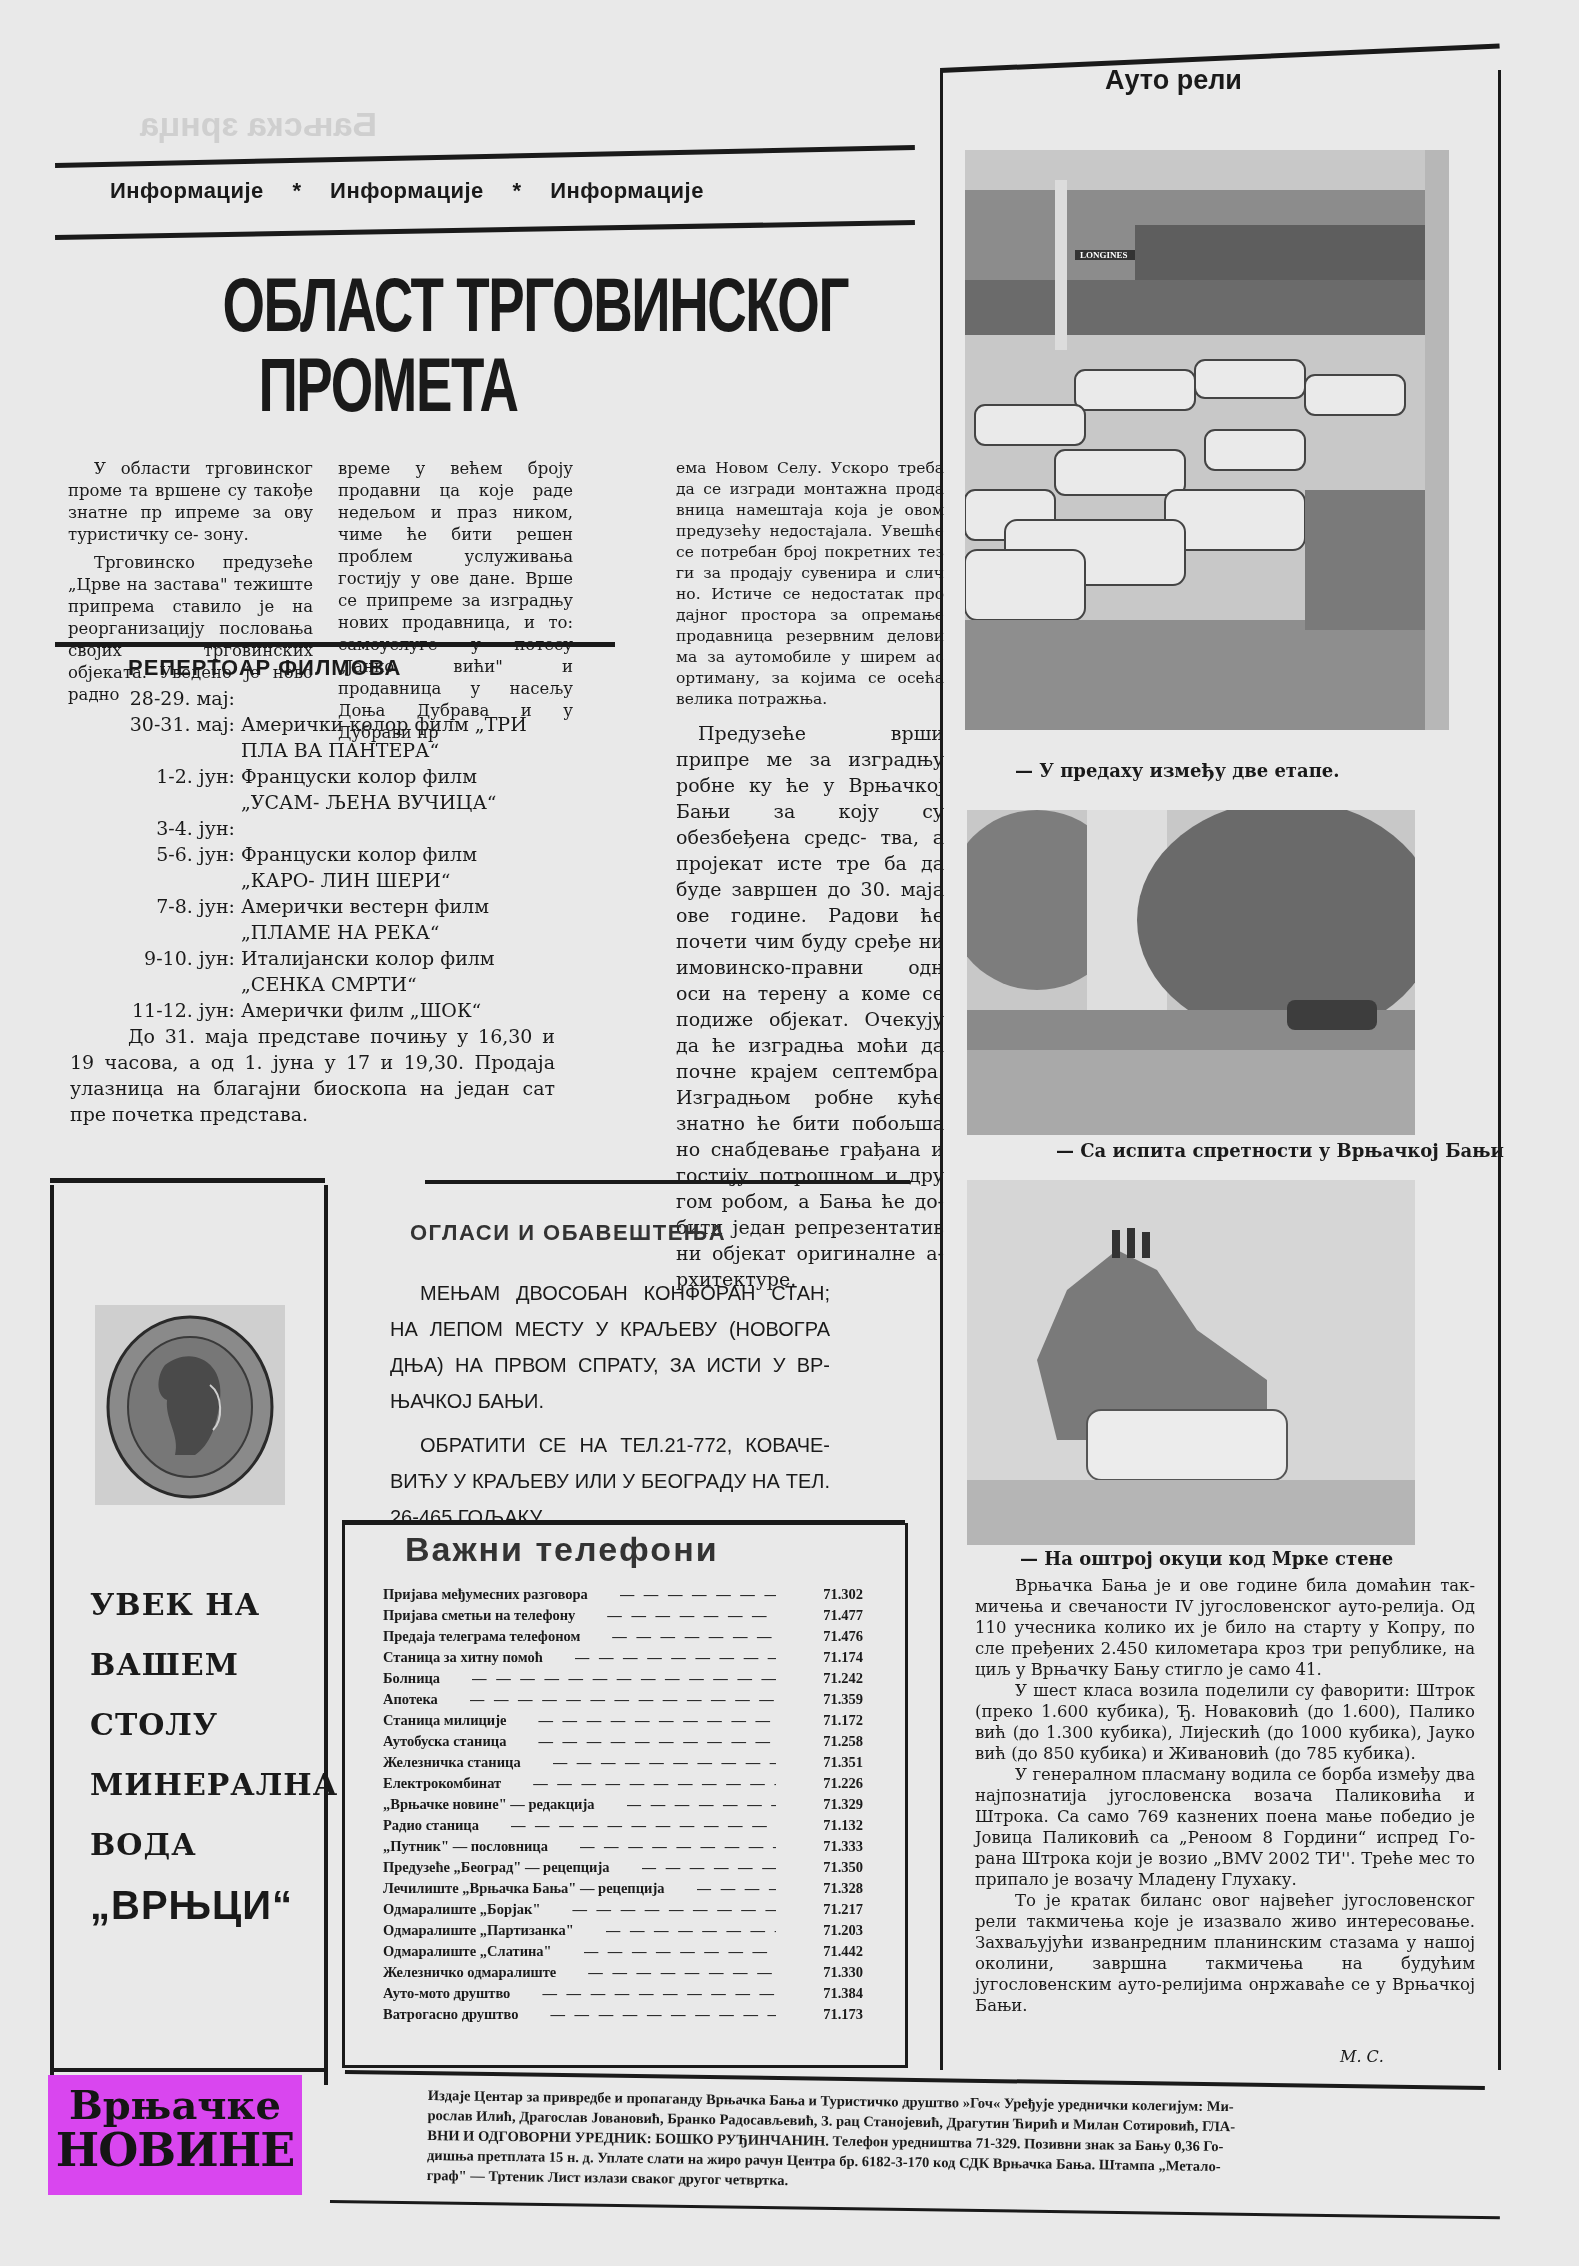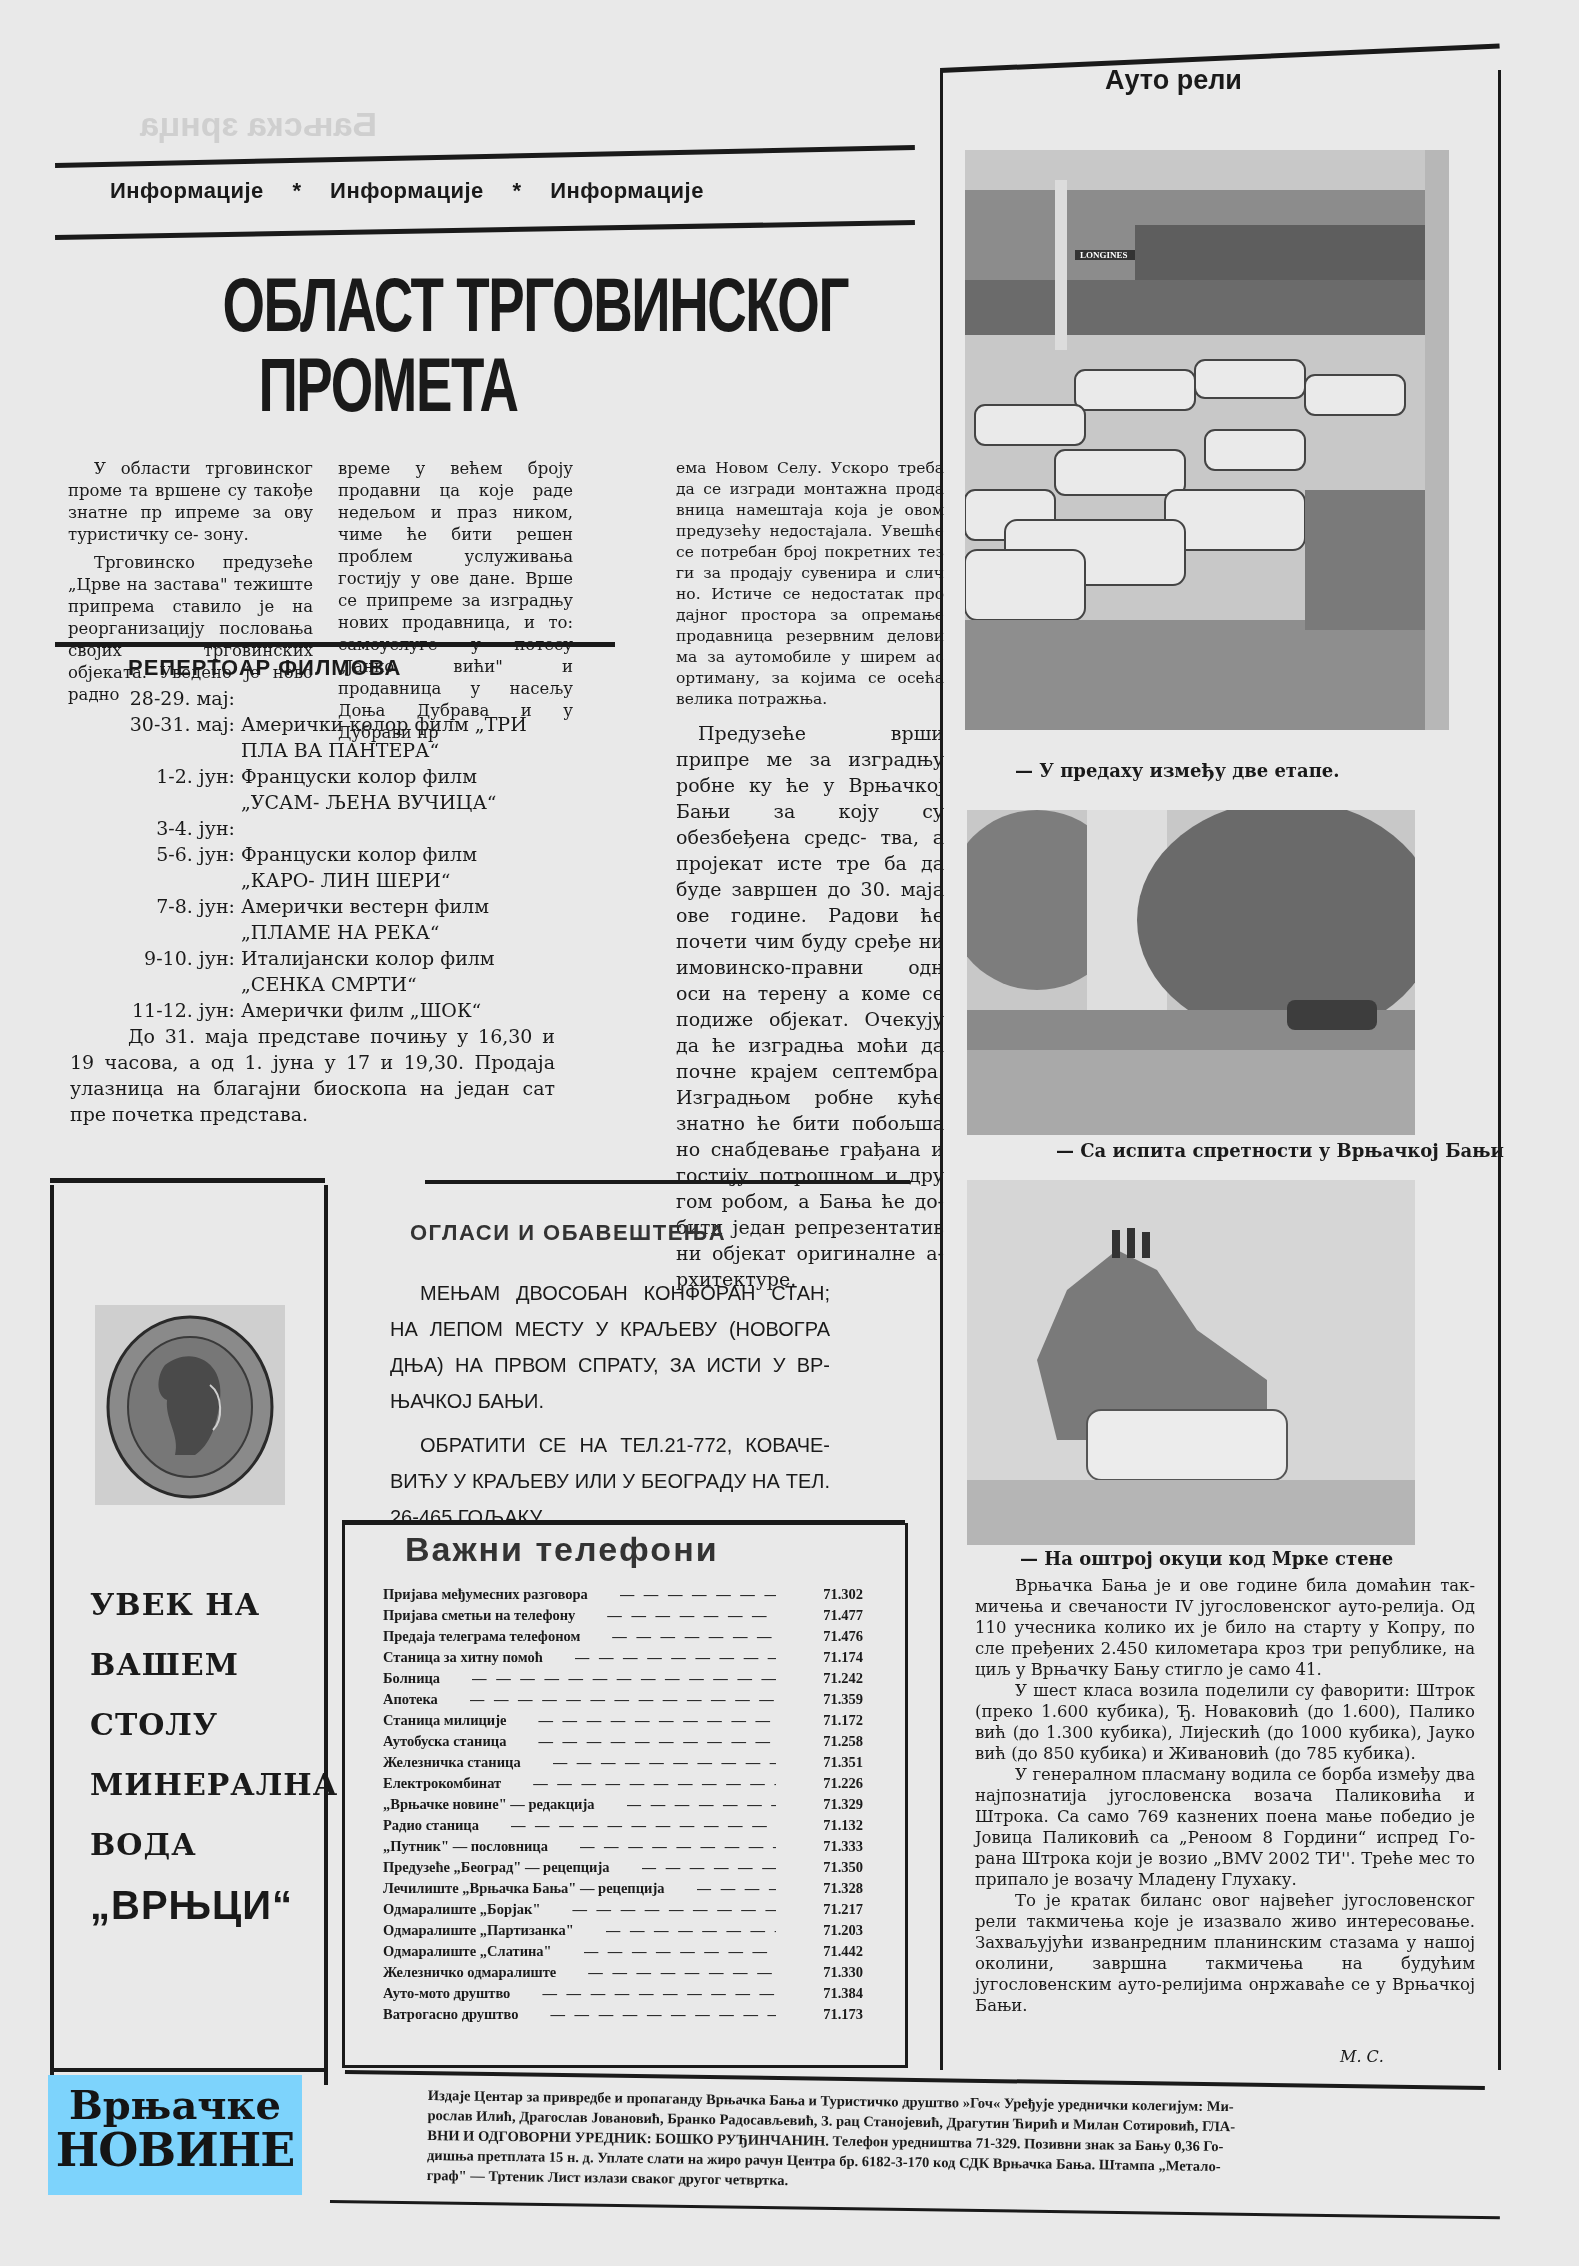--- a/index.html
+++ b/index.html
@@ -52,21 +52,21 @@
   .prow .v { width: 55px; text-align: right; }
 
   #right-box { left: 940px; top: 70px; width: 555px; height: 2000px; border-left: 3px solid #1a1a1a; border-right: 3px solid #1a1a1a; }
   #rally-title { left: 1065px; top: 65px; font-size: 27px; margin-left: 40px; }
   .photo { position: absolute; background: #b7b7b7; overflow: hidden; }
   .caption { position: absolute; font-size: 18px; font-weight: bold; }
   #rally-body { left: 975px; top: 1575px; width: 500px; font-size: 16.5px; line-height: 21px; }
   #rally-body p { margin: 0; text-indent: 40px; text-align: justify; }
   #rally-sig { left: 1340px; top: 2047px; font-style: italic; font-size: 16px; }
 
-  #masthead { left: 48px; top: 2075px; width: 254px; height: 120px; background: #7dd3fc; color:#111; text-align:center; }
+  #masthead { left: 48px; top: 2075px; width: 254px; height: 120px; background: #d946ef; color:#111; text-align:center; }
   #masthead .l1 { font-family:"DejaVu Serif", serif; font-weight:bold; font-size: 40px; line-height:40px; margin-top:10px; color:#151515; }
   #masthead .l2 { font-family:"DejaVu Serif", serif; font-weight:bold; font-size: 46px; line-height:50px; color:#151515; letter-spacing:-1px; }
 
   #imprint { left: 428px; top: 2085px; width: 1060px; font-family:"Liberation Serif", serif; font-weight:bold; font-size: 14.5px; line-height: 20px; transform: rotate(0.8deg); transform-origin:left top; }
 </style>
 </head>
 <body>
 
 <div class="ghost" style="left:140px;top:105px;font-size:34px;transform:scaleX(-1);">Бањска зрнца</div>
 

